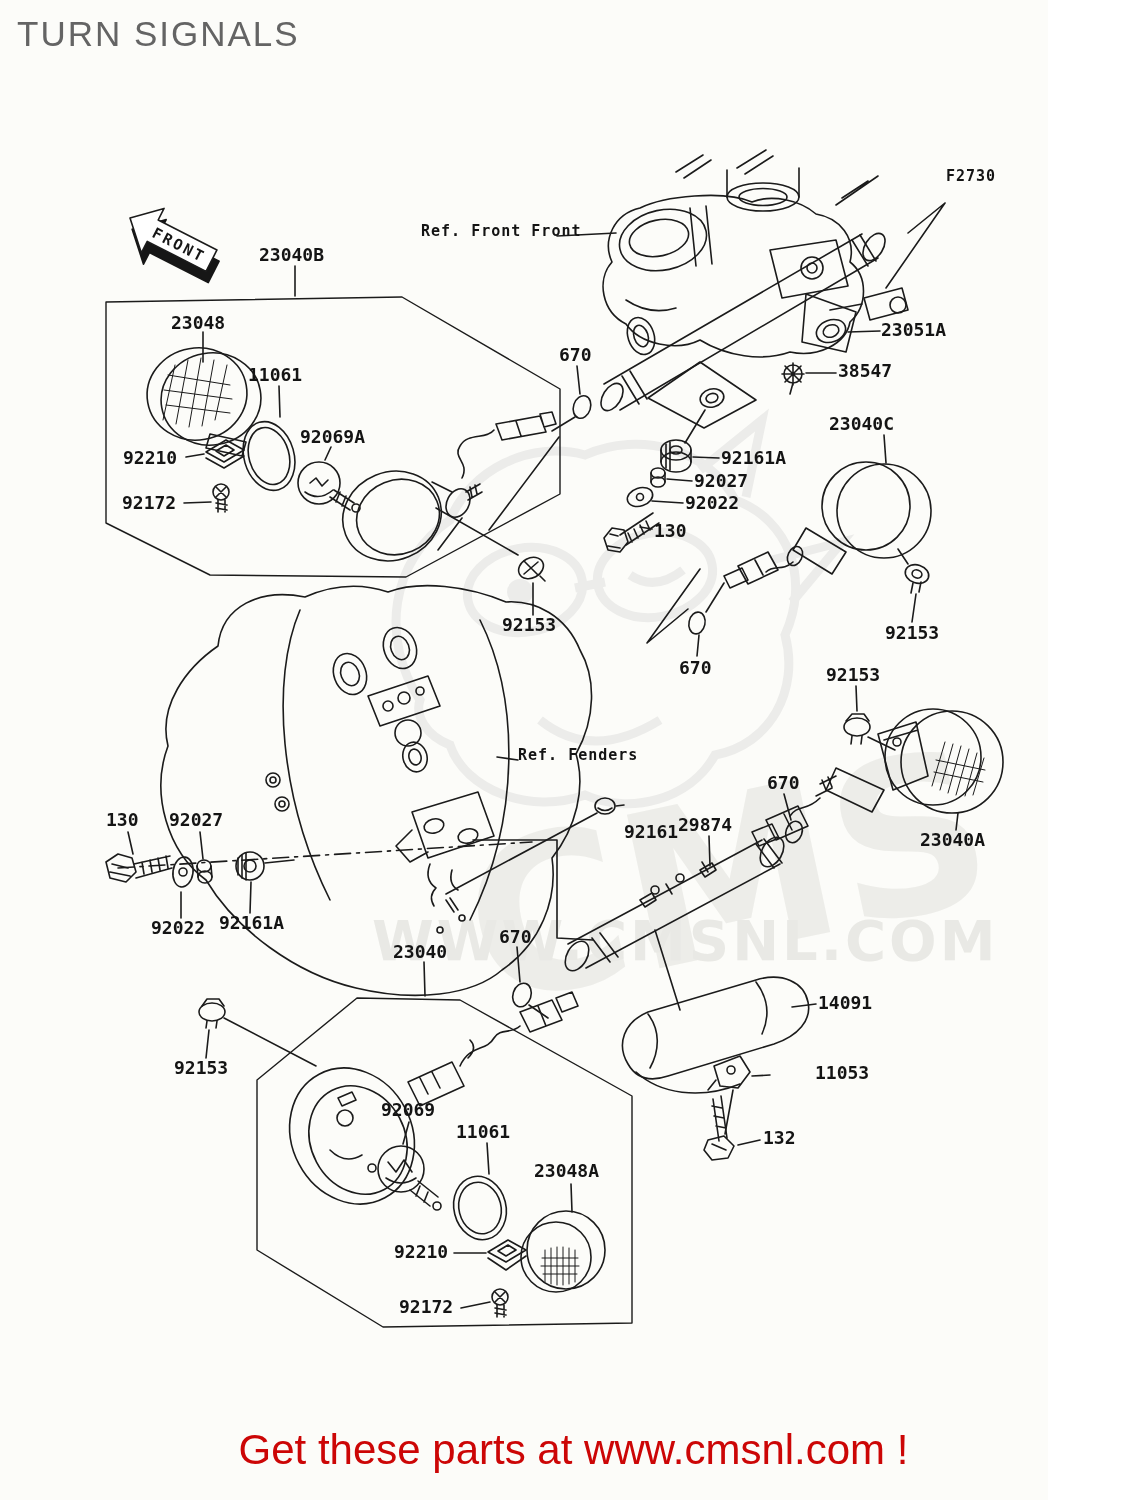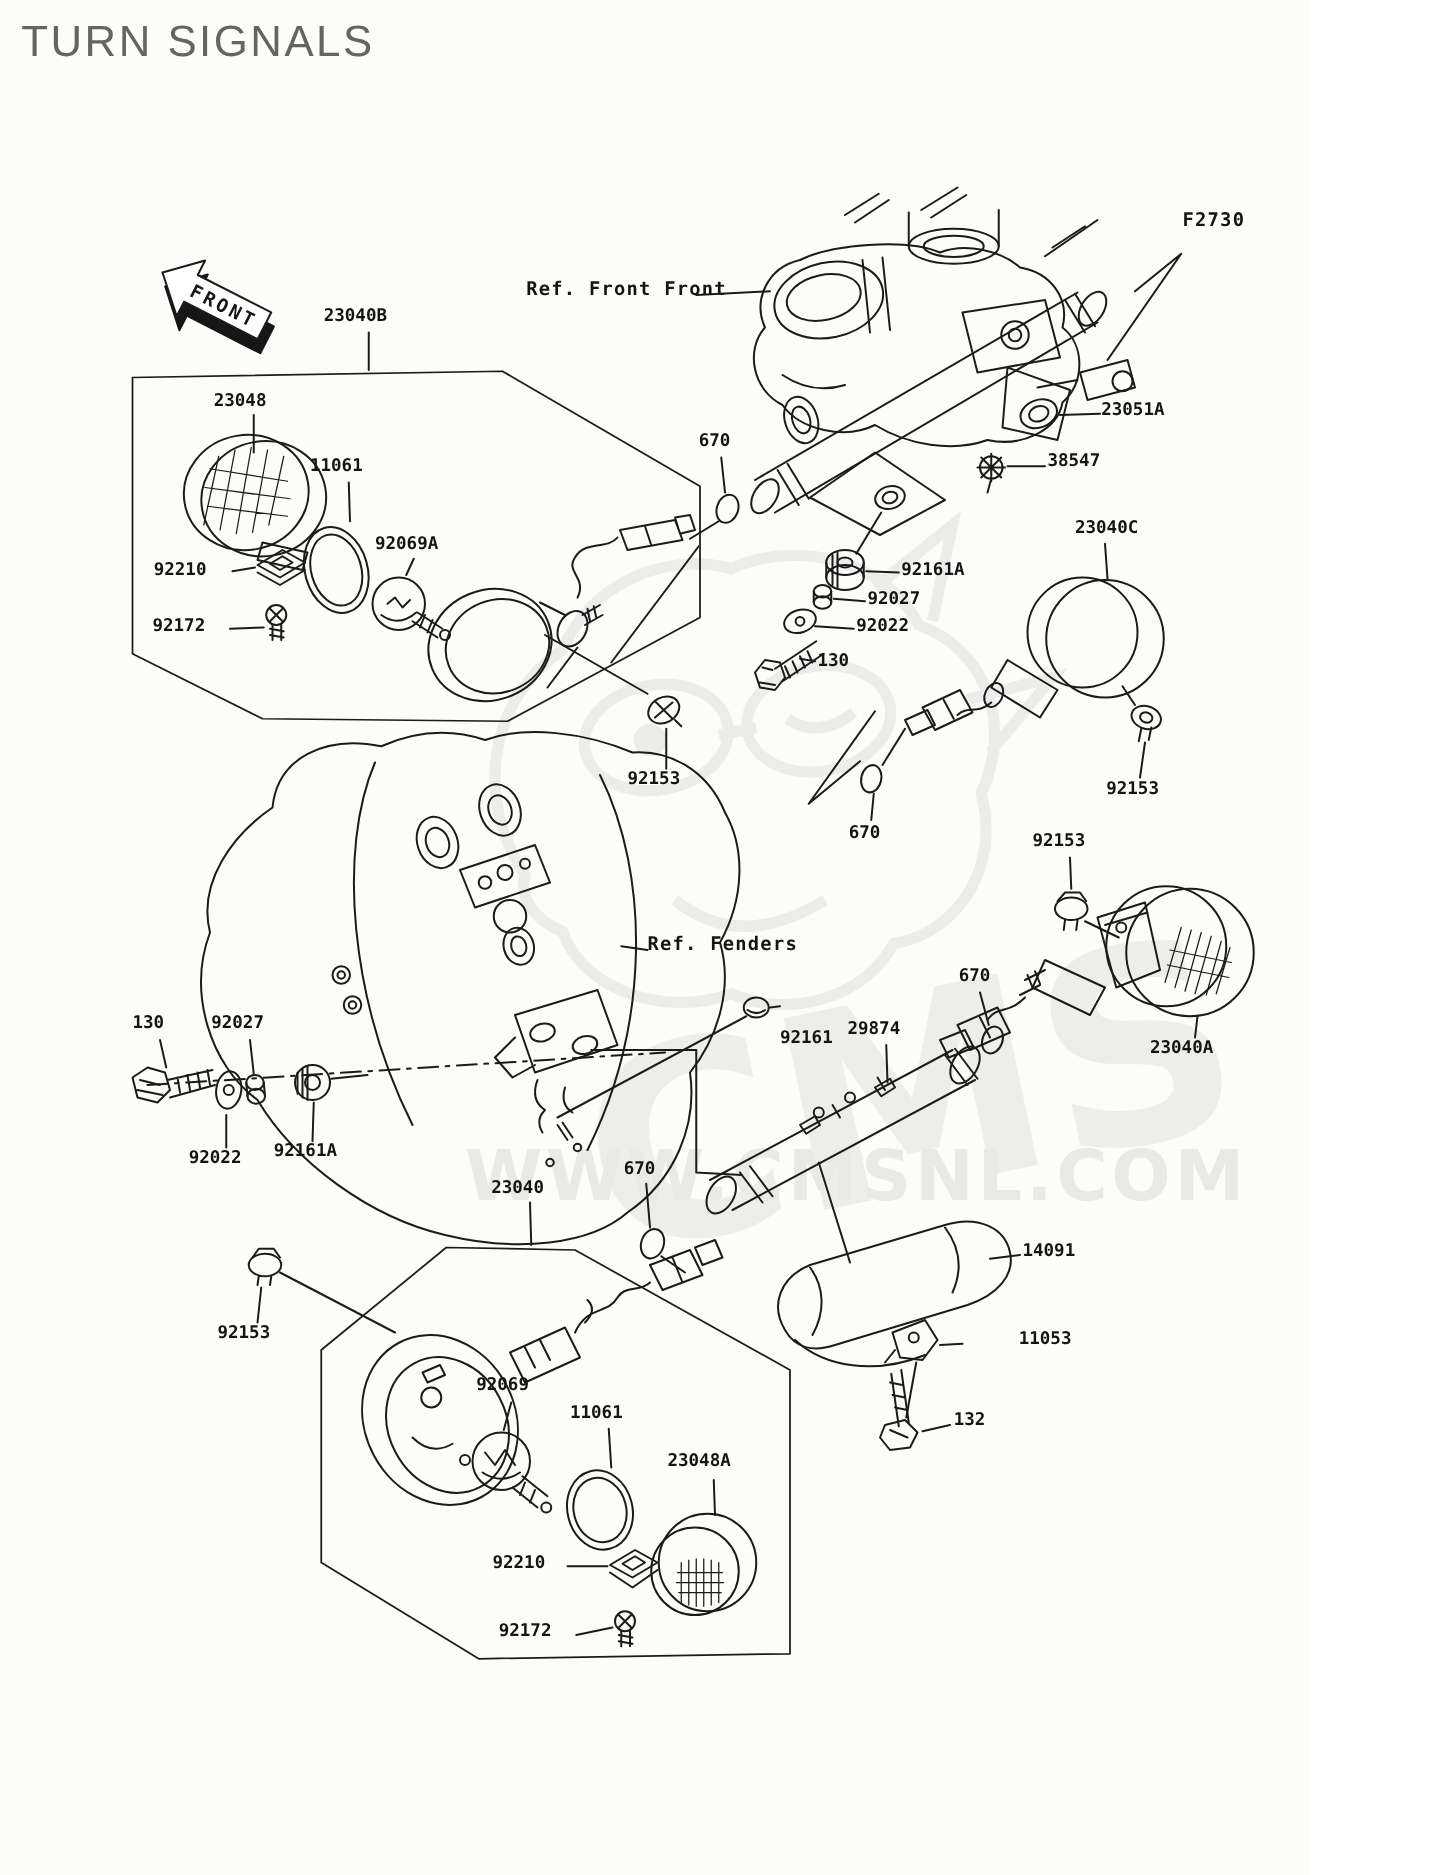--- a/index.html
+++ b/index.html
@@ -1,20 +1,20 @@
 <!DOCTYPE html>
 <html><head>
 <meta charset="utf-8">
 <style>
   html,body{margin:0;padding:0;background:#fff;}
   #page{position:relative;width:1048px;height:1500px;background:#fcfcf9;overflow:hidden;
         font-family:"DejaVu Sans Mono",monospace;border-bottom:6px solid #c2410c;}
   #title{position:absolute;left:17px;top:14px;font-family:"Liberation Sans",sans-serif;
          font-size:35px;letter-spacing:2px;color:#646464;white-space:nowrap;}
-  .pl{position:absolute;font-size:14px;font-weight:bold;color:#141414;white-space:nowrap;
+  .pl{position:absolute;font-size:18px;font-weight:bold;color:#141414;white-space:nowrap;
       letter-spacing:0px;line-height:1;}
   .pl.ref{font-size:15px;letter-spacing:1px;}
   .pl.fig{font-size:15px;letter-spacing:1px;}
   #footer{position:absolute;left:0;top:1426px;width:1147px;text-align:center;
           font-family:"Liberation Sans",sans-serif;font-size:42px;white-space:nowrap;}
   svg{position:absolute;left:0;top:0;}
   svg text.wm-big{font-family:"DejaVu Sans",sans-serif;font-weight:bold;}
 </style>
 </head>
 <body>
@@ -370,21 +370,21 @@
   <div class="pl" style="left:122px;top:494px">92172</div>
   <div class="pl" style="left:559px;top:346px">670</div>
   <div class="pl" style="left:721px;top:449px">92161A</div>
   <div class="pl" style="left:694px;top:472px">92027</div>
   <div class="pl" style="left:685px;top:494px">92022</div>
   <div class="pl" style="left:654px;top:522px">130</div>
   <div class="pl" style="left:502px;top:616px">92153</div>
   <div class="pl" style="left:881px;top:321px">23051A</div>
   <div class="pl" style="left:838px;top:362px">38547</div>
   <div class="pl fig" style="left:946px;top:169px">F2730</div>
-  <div class="pl" style="left:860px;top:415px">23040C</div>
+  <div class="pl" style="left:829px;top:415px">23040C</div>
   <div class="pl" style="left:885px;top:624px">92153</div>
   <div class="pl" style="left:679px;top:659px">670</div>
   <div class="pl" style="left:826px;top:666px">92153</div>
   <div class="pl" style="left:920px;top:831px">23040A</div>
   <div class="pl" style="left:767px;top:774px">670</div>
   <div class="pl" style="left:624px;top:823px">92161</div>
   <div class="pl" style="left:678px;top:816px">29874</div>
   <div class="pl ref" style="left:518px;top:748px">Ref. Fenders</div>
   <div class="pl" style="left:174px;top:1059px">92153</div>
   <div class="pl" style="left:106px;top:811px">130</div>
@@ -396,13 +396,14 @@
   <div class="pl" style="left:381px;top:1101px">92069</div>
   <div class="pl" style="left:456px;top:1123px">11061</div>
   <div class="pl" style="left:534px;top:1162px">23048A</div>
   <div class="pl" style="left:394px;top:1243px">92210</div>
   <div class="pl" style="left:399px;top:1298px">92172</div>
   <div class="pl" style="left:818px;top:994px">14091</div>
   <div class="pl" style="left:815px;top:1064px">11053</div>
   <div class="pl" style="left:763px;top:1129px">132</div>
   <div class="pl ref" style="left:421px;top:224px">Ref. Front Front</div>
 
+  <div id="footer" style="color: rgb(204, 6, 6);">Get these parts at www.cmsnl.com !</div>
 </div>
 
 </body></html>

